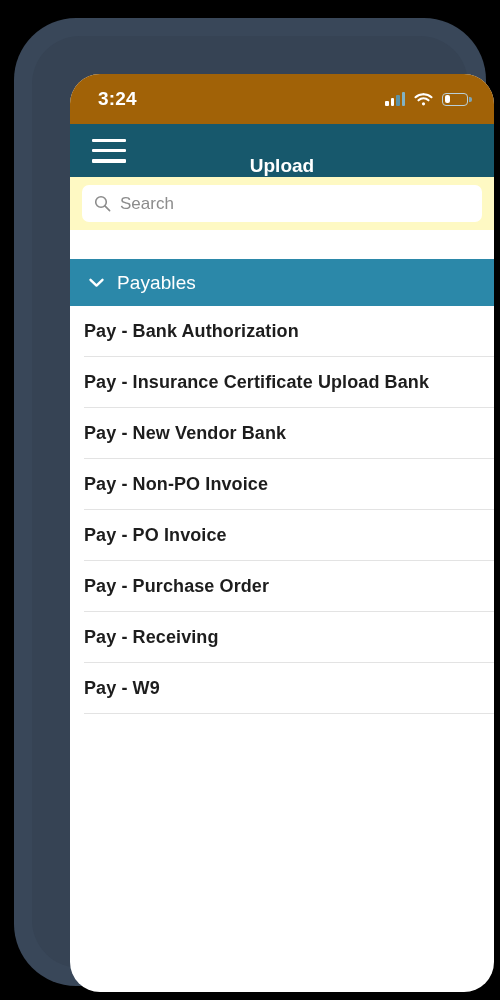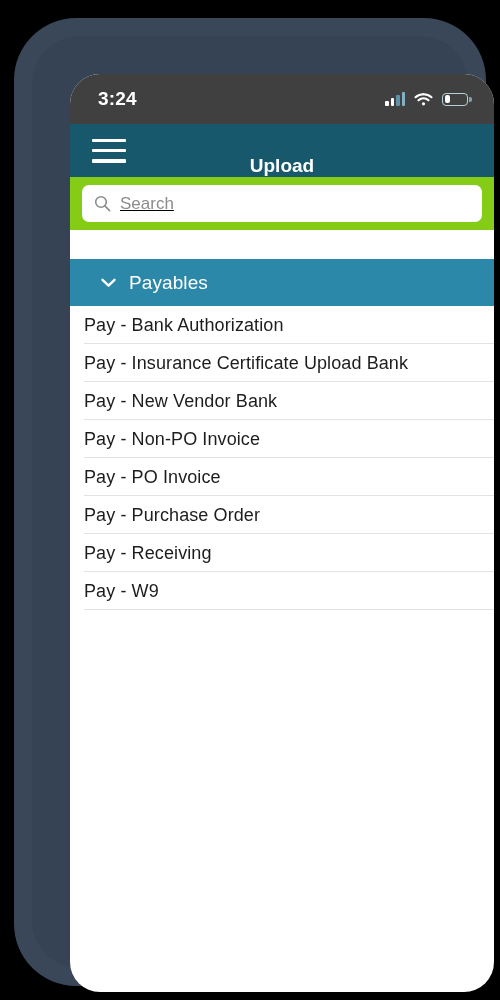--- a/index.html
+++ b/index.html
@@ -49,21 +49,21 @@
     height: 918px;
     background: #ffffff;
     border-radius: 30px;
     overflow: hidden;
   }
 
   
   .statusbar {
     position: relative;
     height: 50px;
-    background: #404040;
+    background: #a16207;
     display: flex;
     align-items: center;
     justify-content: space-between;
     padding: 0 26px 0 28px;
     box-sizing: border-box;
   }
   .status-time {
     color: #ffffff;
     font-size: 19px;
     font-weight: bold;
@@ -154,23 +154,22 @@
   .nav-title {
     width: 100%;
     text-align: center;
     color: #ffffff;
     font-size: 19px;
     font-weight: bold;
   }
 
   
   .searchbar-wrap {
-    background: #84cc16;
+    background: #fef9c3;
     padding: 8px 12px 8px 12px;
-    text-decoration: underline;
   }
   .searchfield {
     position: relative;
     height: 37px;
     background: #ffffff;
     border-radius: 7px;
     display: flex;
     align-items: center;
     padding-left: 12px;
     box-sizing: border-box;
@@ -201,21 +200,21 @@
     height: 29px;
     background: #ffffff;
   }
 
   
   .section-header {
     height: 47px;
     background: #2b88a9;
     display: flex;
     align-items: center;
-    padding-left: 29px;
+    padding-left: 17px;
     cursor: pointer;
   }
   .chevron {
     width: 19px;
     height: 19px;
     margin-right: 11px;
     flex: 0 0 auto;
   }
   .section-title {
     color: #ffffff;
@@ -223,26 +222,27 @@
     font-weight: normal;
     letter-spacing: 0.1px;
   }
 
   
   .list {
     background: #ffffff;
   }
   .list-item {
     position: relative;
-    height: 38px;
+    height: 51px;
     display: flex;
     align-items: center;
     padding-left: 14px;
     box-sizing: border-box;
     cursor: pointer;
+    font-weight: bold;
   }
   .list-item::after {
     content: "";
     position: absolute;
     left: 14px;
     right: 0;
     bottom: 0;
     height: 1px;
     background: #e3e3e3;
   }

